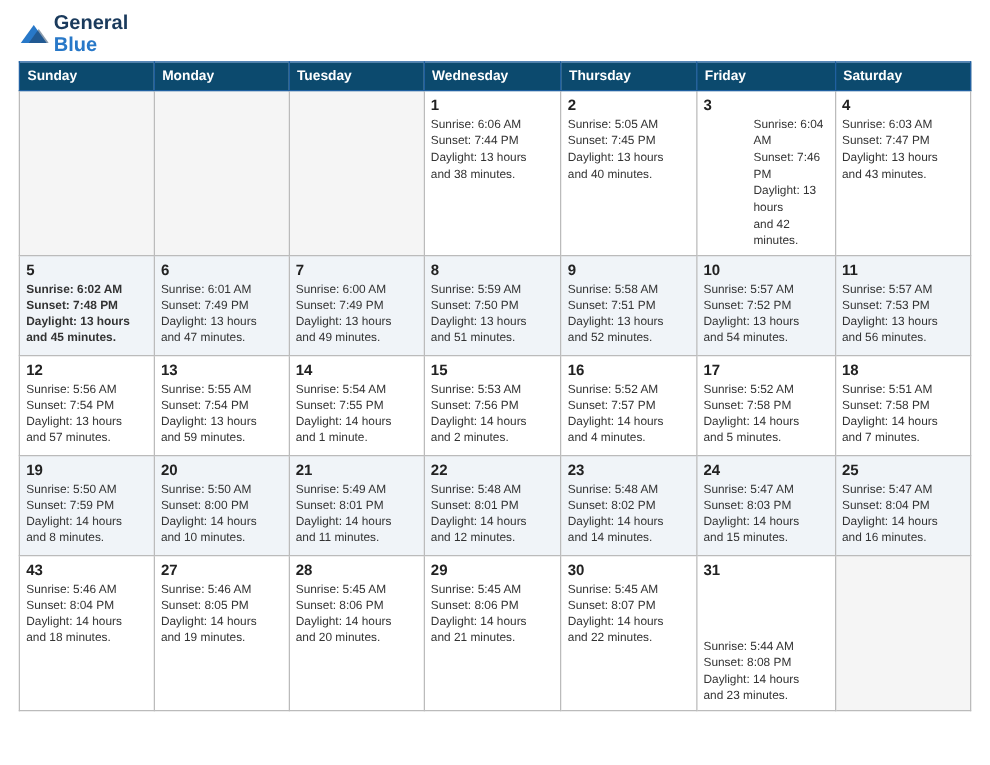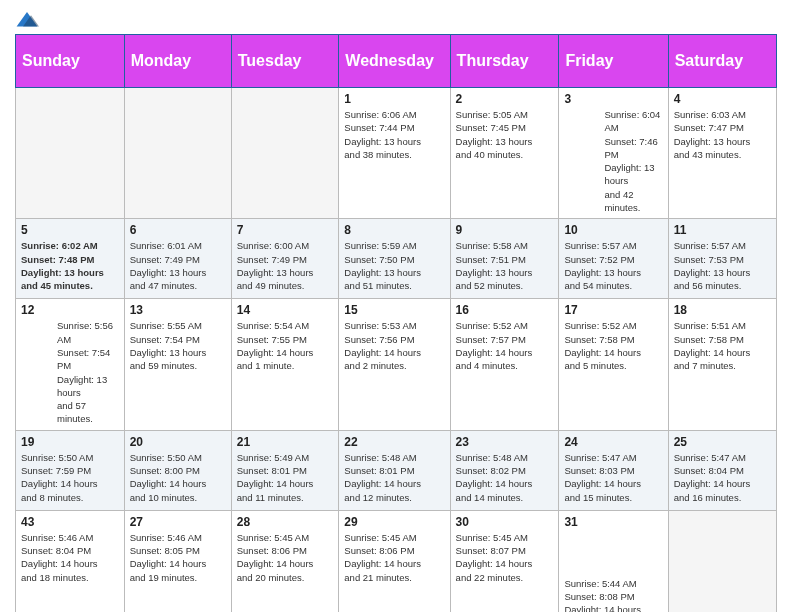--- a/index.html
+++ b/index.html
@@ -41,26 +41,26 @@
     .location {
       font-size: 13px;
       color: #333;
     }
     .calendar {
       width: 100%;
       border-collapse: collapse;
       border: 1px solid #bbb;
     }
     .calendar th {
-      background-color: #d946ef;
+      background-color: #0c4a6e;
       color: #fff;
-      font-size: 16px;
+      font-size: 11px;
       font-weight: bold;
       text-align: left;
-      padding: 17px 6px;
+      padding: 5px 6px;
       border: 1px solid #2060a0;
     }
     .calendar td {
       border: 1px solid #bbb;
       vertical-align: top;
       padding: 4px 5px;
       width: 113px;
       height: 80px;
       background: #fff;
     }
@@ -86,20 +86,24 @@
 </head>
 <body>
 
 <div class="container">
   <div class="header-row">
     <div class="logo">
       <svg class="logo-icon" viewBox="0 0 30 24" xmlns="http://www.w3.org/2000/svg">
         <polygon points="15,2 28,20 2,20" fill="#2878c8"></polygon>
         <polygon points="20,6 30,20 10,20" fill="#1a3a5c" opacity="0.5"></polygon>
       </svg>
+      <div>
+        <div style="font-size:16px;font-weight:bold;color:#1a3a5c;line-height:1.1;">General</div>
+        <div style="font-size:16px;font-weight:bold;color:#2878c8;line-height:1.1;">Blue</div>
+      </div>
     </div>
     <div class="title-block">
       <div class="month-title"></div>
       <div class="location"></div>
     </div>
   </div>
 
   <table class="calendar">
     <thead>
       <tr>
@@ -193,21 +197,21 @@
             <span class="day-num">11</span>
             <div class="day-info" style="white-space: pre-line;">Sunrise: 5:57 AM
 Sunset: 7:53 PM
 Daylight: 13 hours
 and 56 minutes.</div>
           </td>
         </tr>
         <tr>
           <td>
             <span class="day-num">12</span>
-            <div class="day-info" style="white-space: pre-line; margin-left: 36px;">Sunrise: 5:56 AM
+            <div class="day-info" style="white-space: pre-line;">Sunrise: 5:56 AM
 Sunset: 7:54 PM
 Daylight: 13 hours
 and 57 minutes.</div>
           </td>
           <td>
             <span class="day-num">13</span>
             <div class="day-info" style="white-space: pre-line;">Sunrise: 5:55 AM
 Sunset: 7:54 PM
 Daylight: 13 hours
 and 59 minutes.</div>

